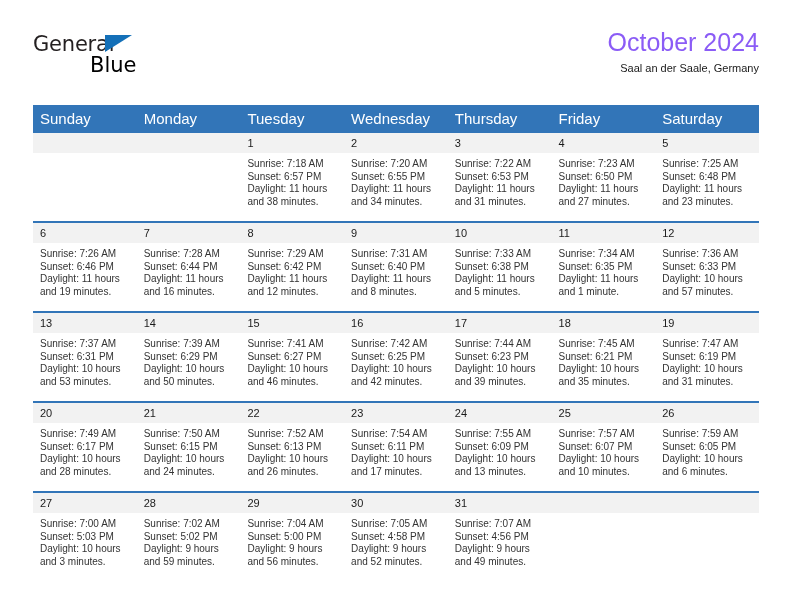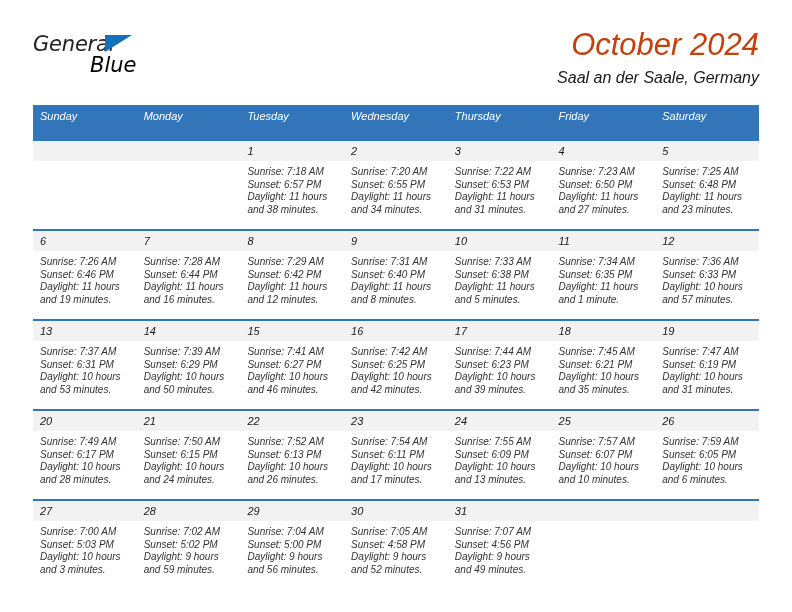--- a/index.html
+++ b/index.html
@@ -13,21 +13,20 @@
     font-family: "Liberation Sans", sans-serif;
     color: #000000;
     overflow: hidden;
   }
 
   .page {
     position: relative;
     width: 792px;
     height: 612px;
     box-sizing: border-box;
-    font-style: italic;
   }
 
   
   .header {
     position: absolute;
     left: 33px;
     top: 28px;
     right: 33px;
     height: 62px;
   }
@@ -68,49 +67,49 @@
     top: 21px;
   }
 
   .title-block {
     position: absolute;
     right: 0;
     top: 0;
     text-align: right;
   }
   .cal-title {
-    font-size: 31px;
-    color: #c2410c;
+    font-size: 25px;
+    color: #8b5cf6;
     line-height: 1.12;
     font-weight: normal;
     white-space: nowrap;
   }
   .cal-subtitle {
-    font-size: 16px;
+    font-size: 11px;
     color: #1a1a1a;
     margin-top: 6px;
     white-space: nowrap;
   }
 
   
   .calendar {
     position: absolute;
     left: 33px;
     top: 105px;
     width: 726px;
     border-collapse: collapse;
     table-layout: fixed;
   }
   .calendar th {
     background: #3275b8;
     color: #ffffff;
-    font-size: 11px;
+    font-size: 15px;
     font-weight: normal;
     text-align: left;
-    padding: 5px 0 19px 7px;
+    padding: 5px 0 6px 7px;
     height: 12px;
     border: none;
   }
   .calendar td {
     vertical-align: top;
     padding: 0;
     border: none;
     border-top: 2px solid #3275b8;
     height: 88px;
     width: 103.714px;

